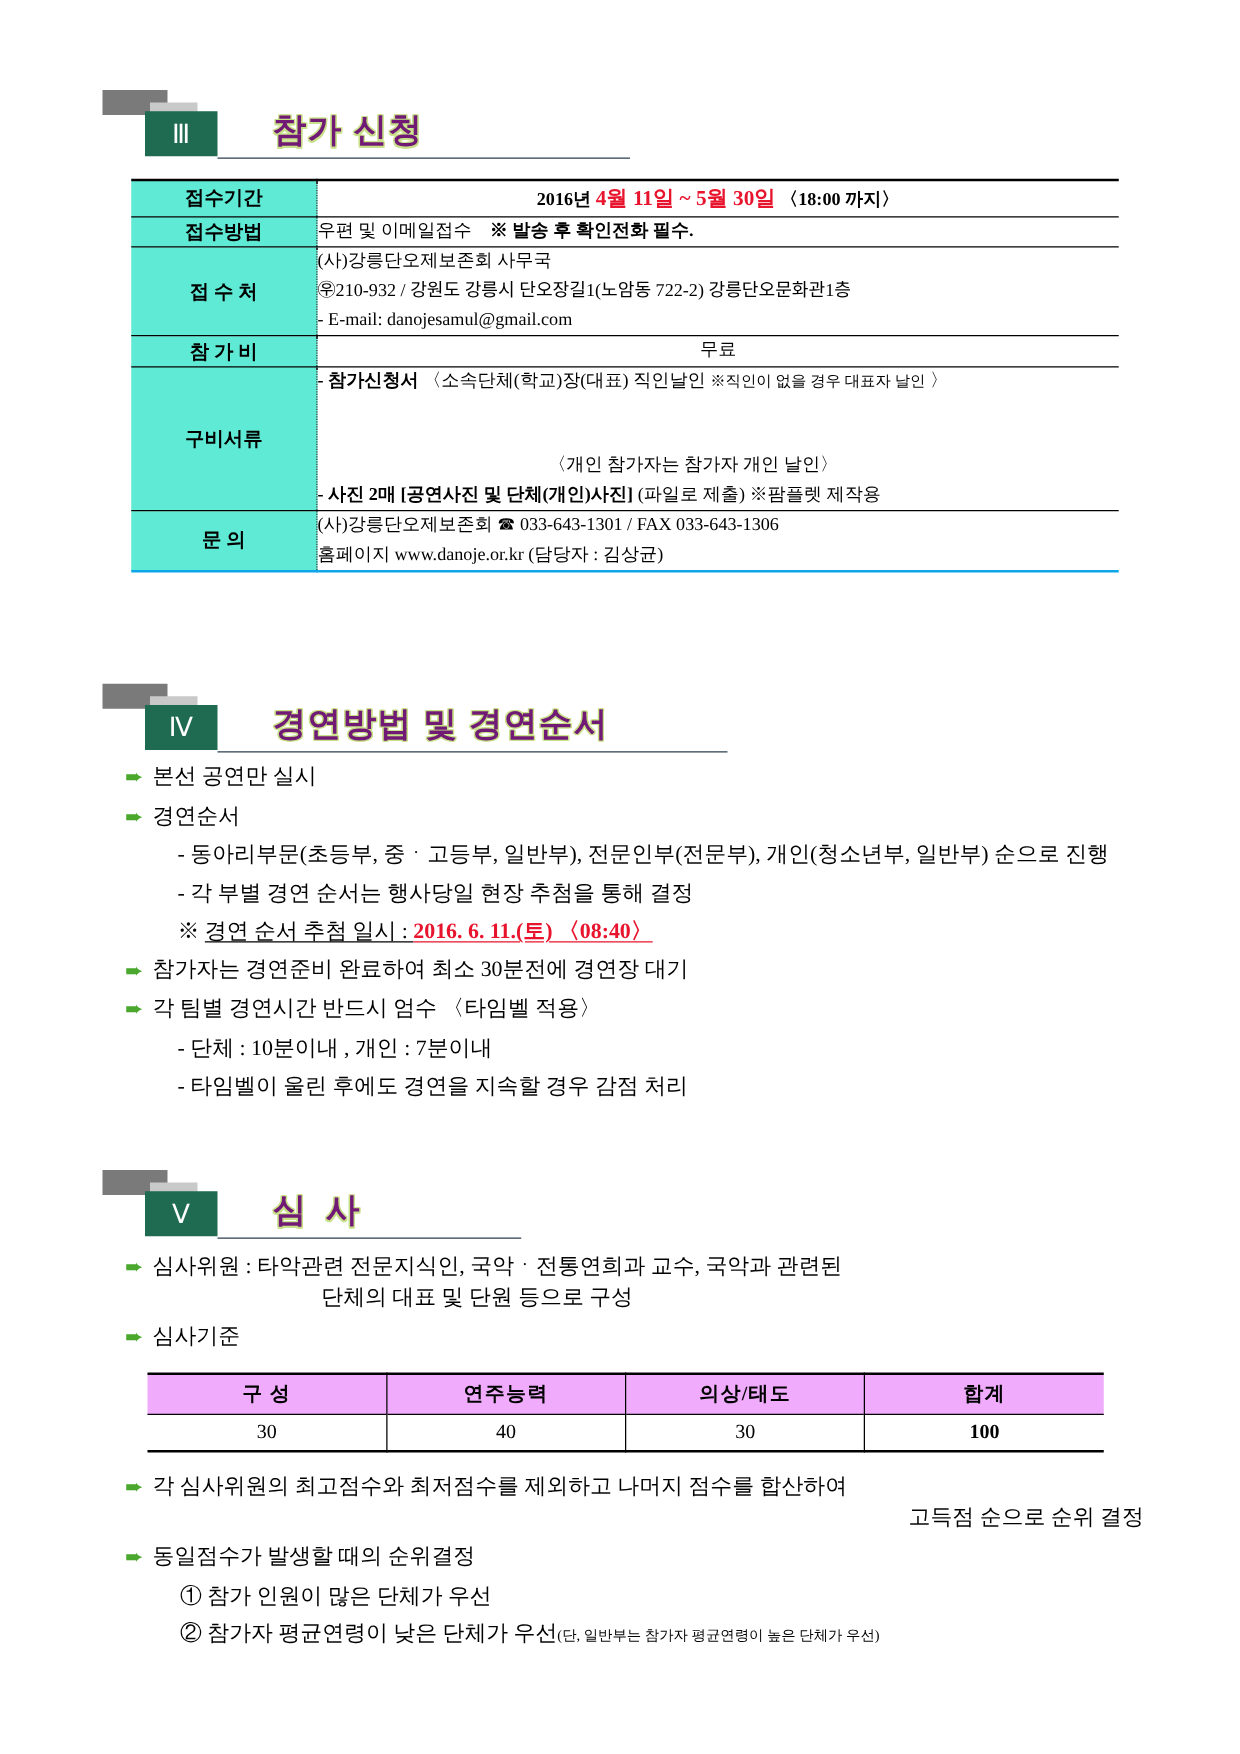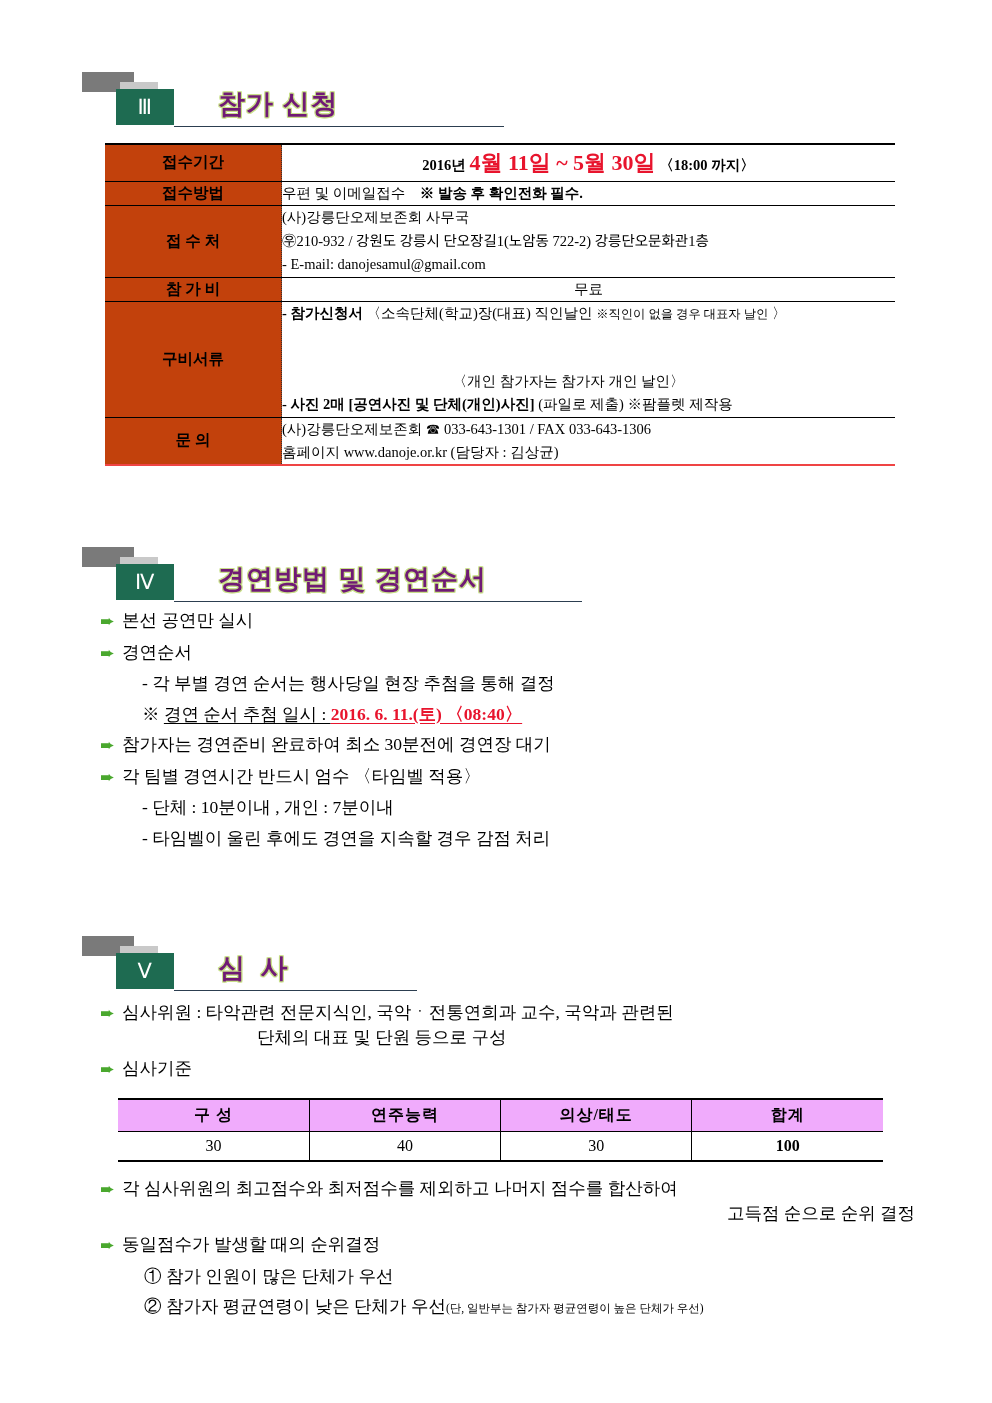--- a/index.html
+++ b/index.html
@@ -98,24 +98,24 @@
     border-collapse: collapse;
     table-layout: fixed;
     font-size: 14.5px;
   }
   .info-table td {
     padding: 0;
     vertical-align: middle;
   }
   .info-table tr { border-bottom: 1px solid #000; }
   .info-table tr:first-child { border-top: 2px solid #000; }
-  .info-table tr:last-child { border-bottom: 2px solid #ef4444; }
+  .info-table tr:last-child { border-bottom: 2px solid #0ea5e9; }
   .lbl {
-    width: 176px;
-    background: #c2410c;
+    width: 148px;
+    background: #5eead4;
     text-align: center;
     font-weight: bold;
     font-size: 15.5px;
     border-right: 1px dotted #333;
     padding: 6px 0;
   }
   .val {
     padding: 7px 0 7px 14px;
     line-height: 1.62;
   }
@@ -187,21 +187,21 @@
     <div class="badge">Ⅲ</div>
     <div class="section-title">참가 신청</div>
     <div class="section-rule" style="width:330px;"></div>
   </div>
 
   <table class="info-table" style="left:105px; top:143px; width:790px;">
     <tbody>
       <tr>
         <td class="lbl">접수기간</td>
         <td class="val center">
-          <span class="bold">2016년 </span><span class="red" style="font-size:22px;">4월 11일 ~ 5월 30일</span><span class="bold"> 〈18:00 까지〉</span>
+          <span class="bold">2016년 </span><span class="red" style="font-size:17px;">4월 11일 ~ 5월 30일</span><span class="bold"> 〈18:00 까지〉</span>
         </td>
       </tr>
 
       <tr>
         <td class="lbl">접수방법</td>
         <td class="val">
           <span>우편 및 이메일접수</span>&nbsp;&nbsp;&nbsp;&nbsp;<span class="bold">※ 발송 후 확인전화 필수.</span>
         </td>
       </tr>
 
@@ -257,20 +257,21 @@
     <div class="brow">
       <span class="barrow">➨</span>
       <span class="btext">본선 공연만 실시</span>
     </div>
 
     <div class="brow">
       <span class="barrow">➨</span>
       <span class="btext">경연순서</span>
     </div>
 
+    <div class="sub indent-hang" style="width:745px;">- 동아리부문(초등부, 중ㆍ고등부, 일반부), 전문인부(전문부), 개인(청소년부, 일반부) 순으로 진행</div>
 
     <div class="sub indent-hang">- 각 부별 경연 순서는 행사당일 현장 추첨을 통해 결정</div>
 
     <div class="sub" style="">
       <span>※ </span><span class="u">경연 순서 추첨 일시 : </span><span class="u red">2016. 6. 11.(토) 〈08:40〉</span>
     </div>
 
     <div class="brow" style="margin-top:2px;">
       <span class="barrow">➨</span>
       <span class="btext">참가자는 경연준비 완료하여 최소 30분전에 경연장 대기</span>

